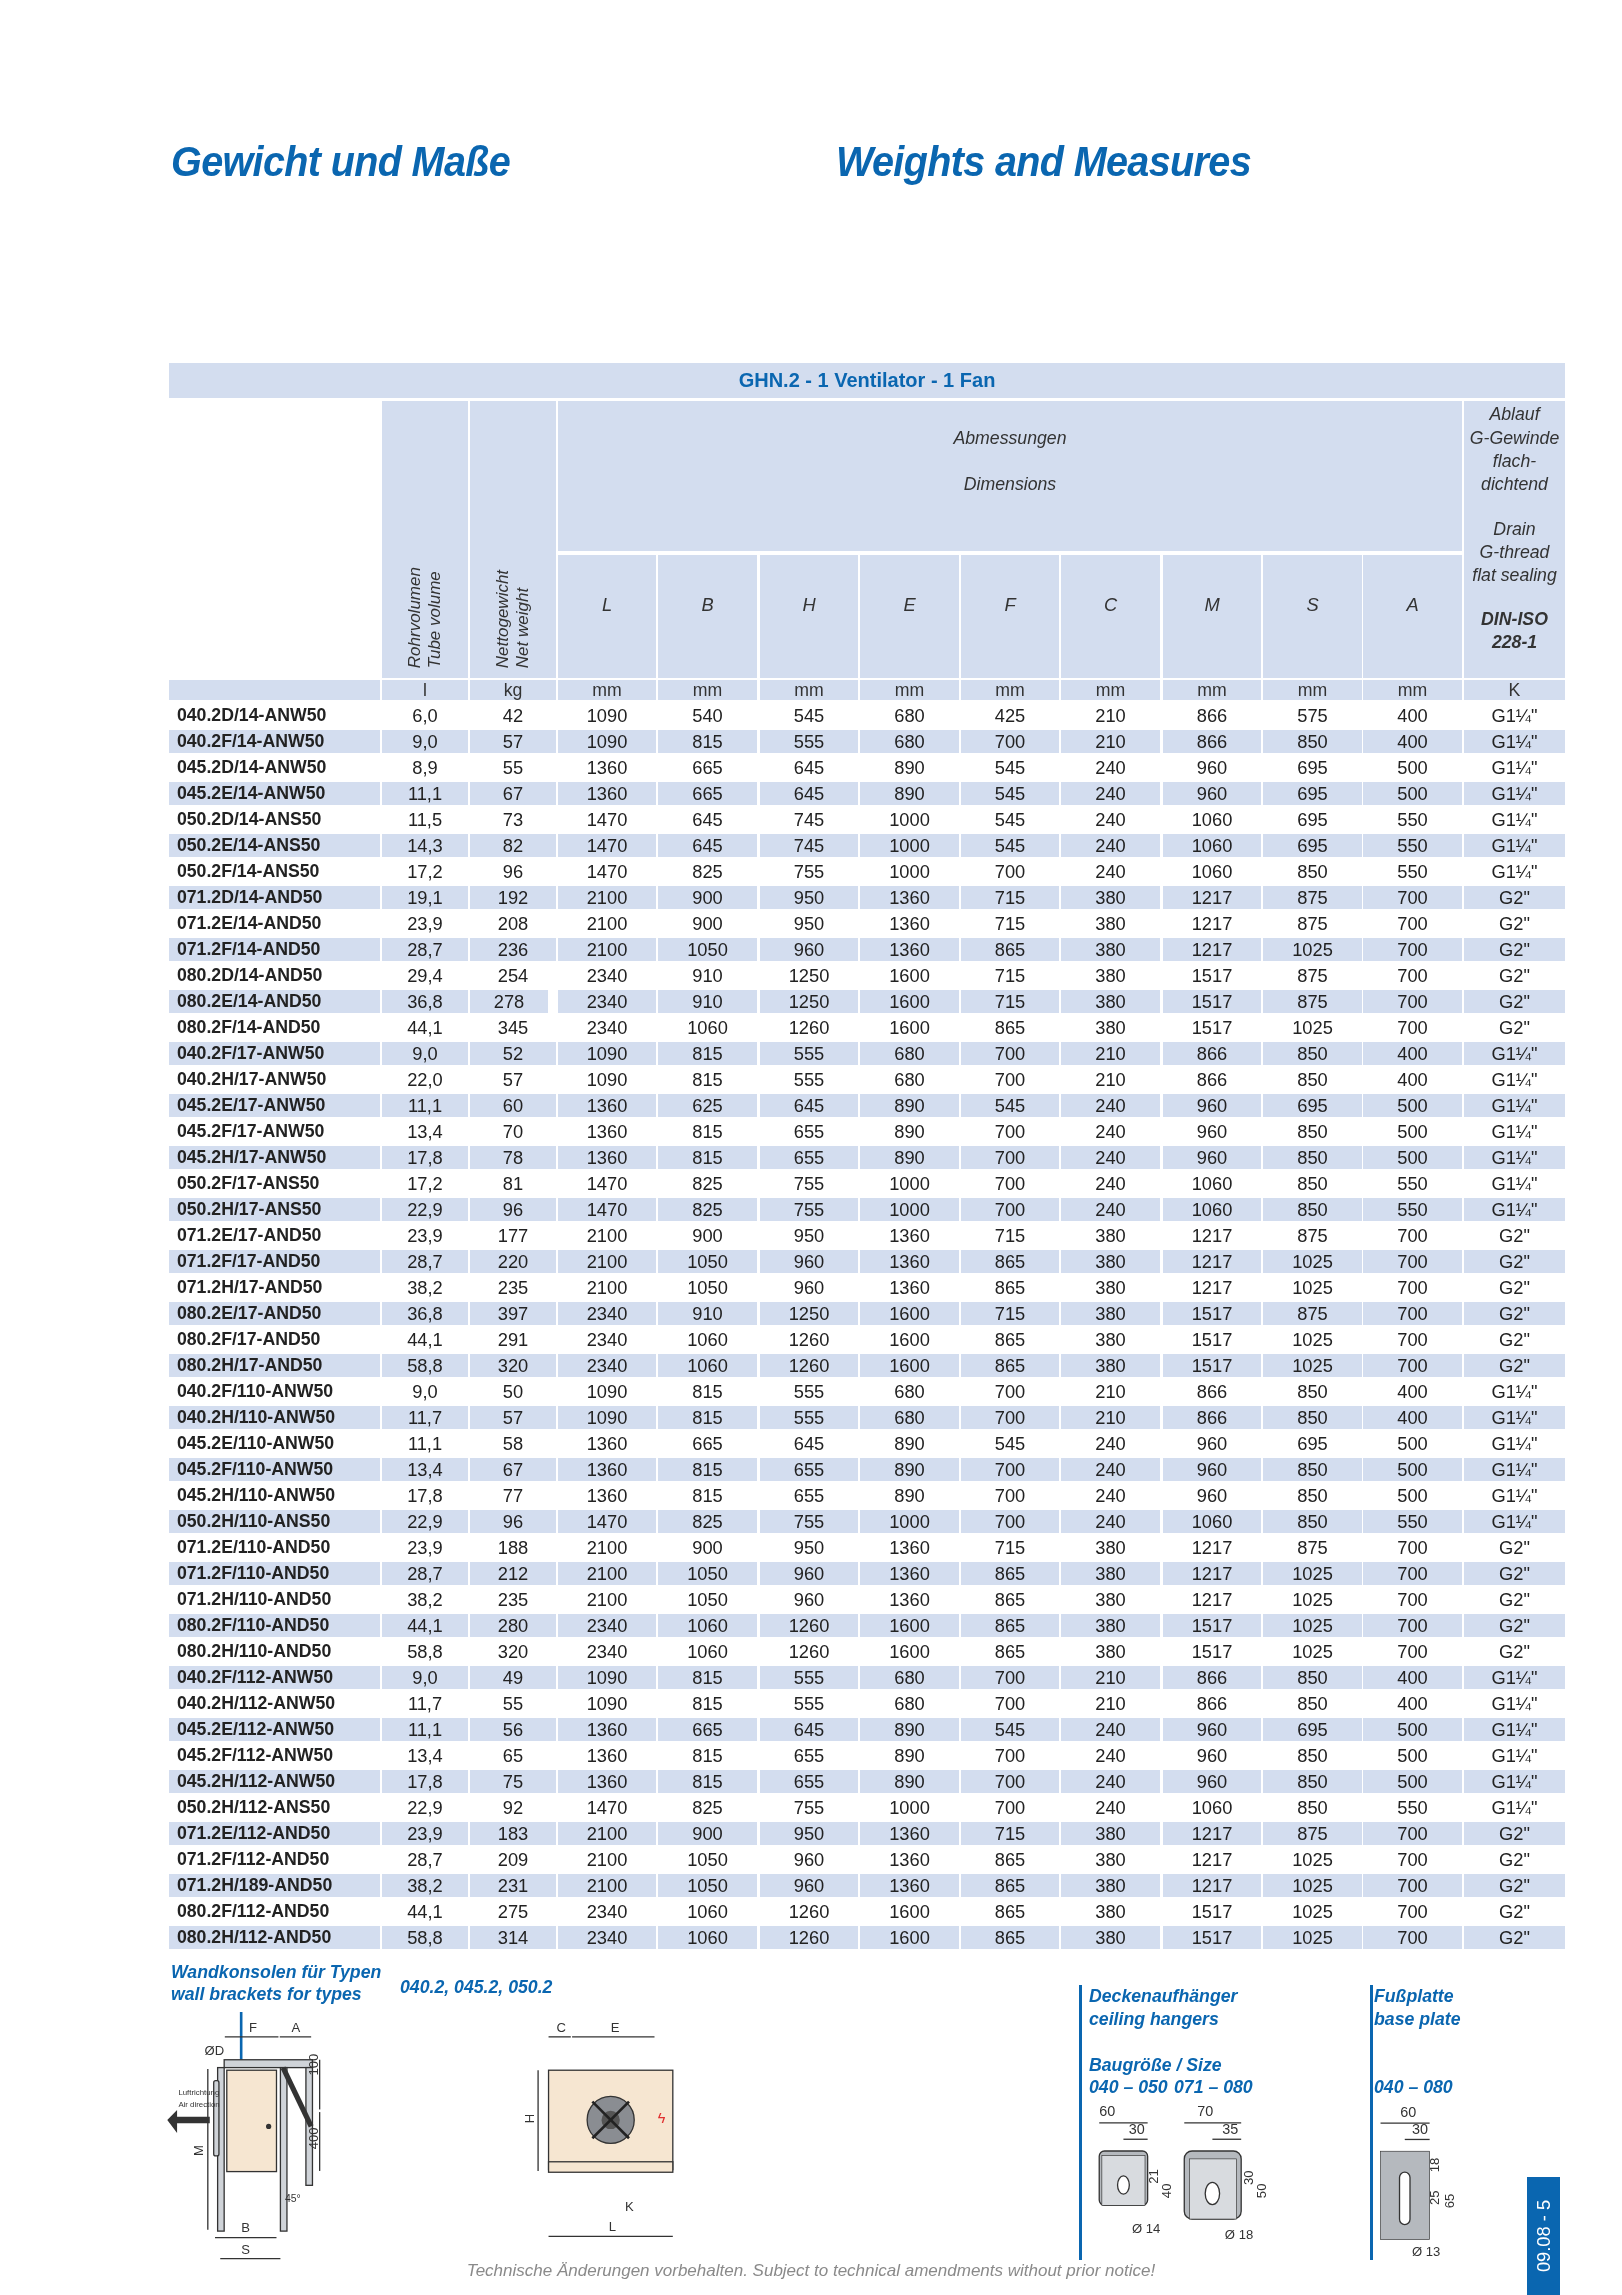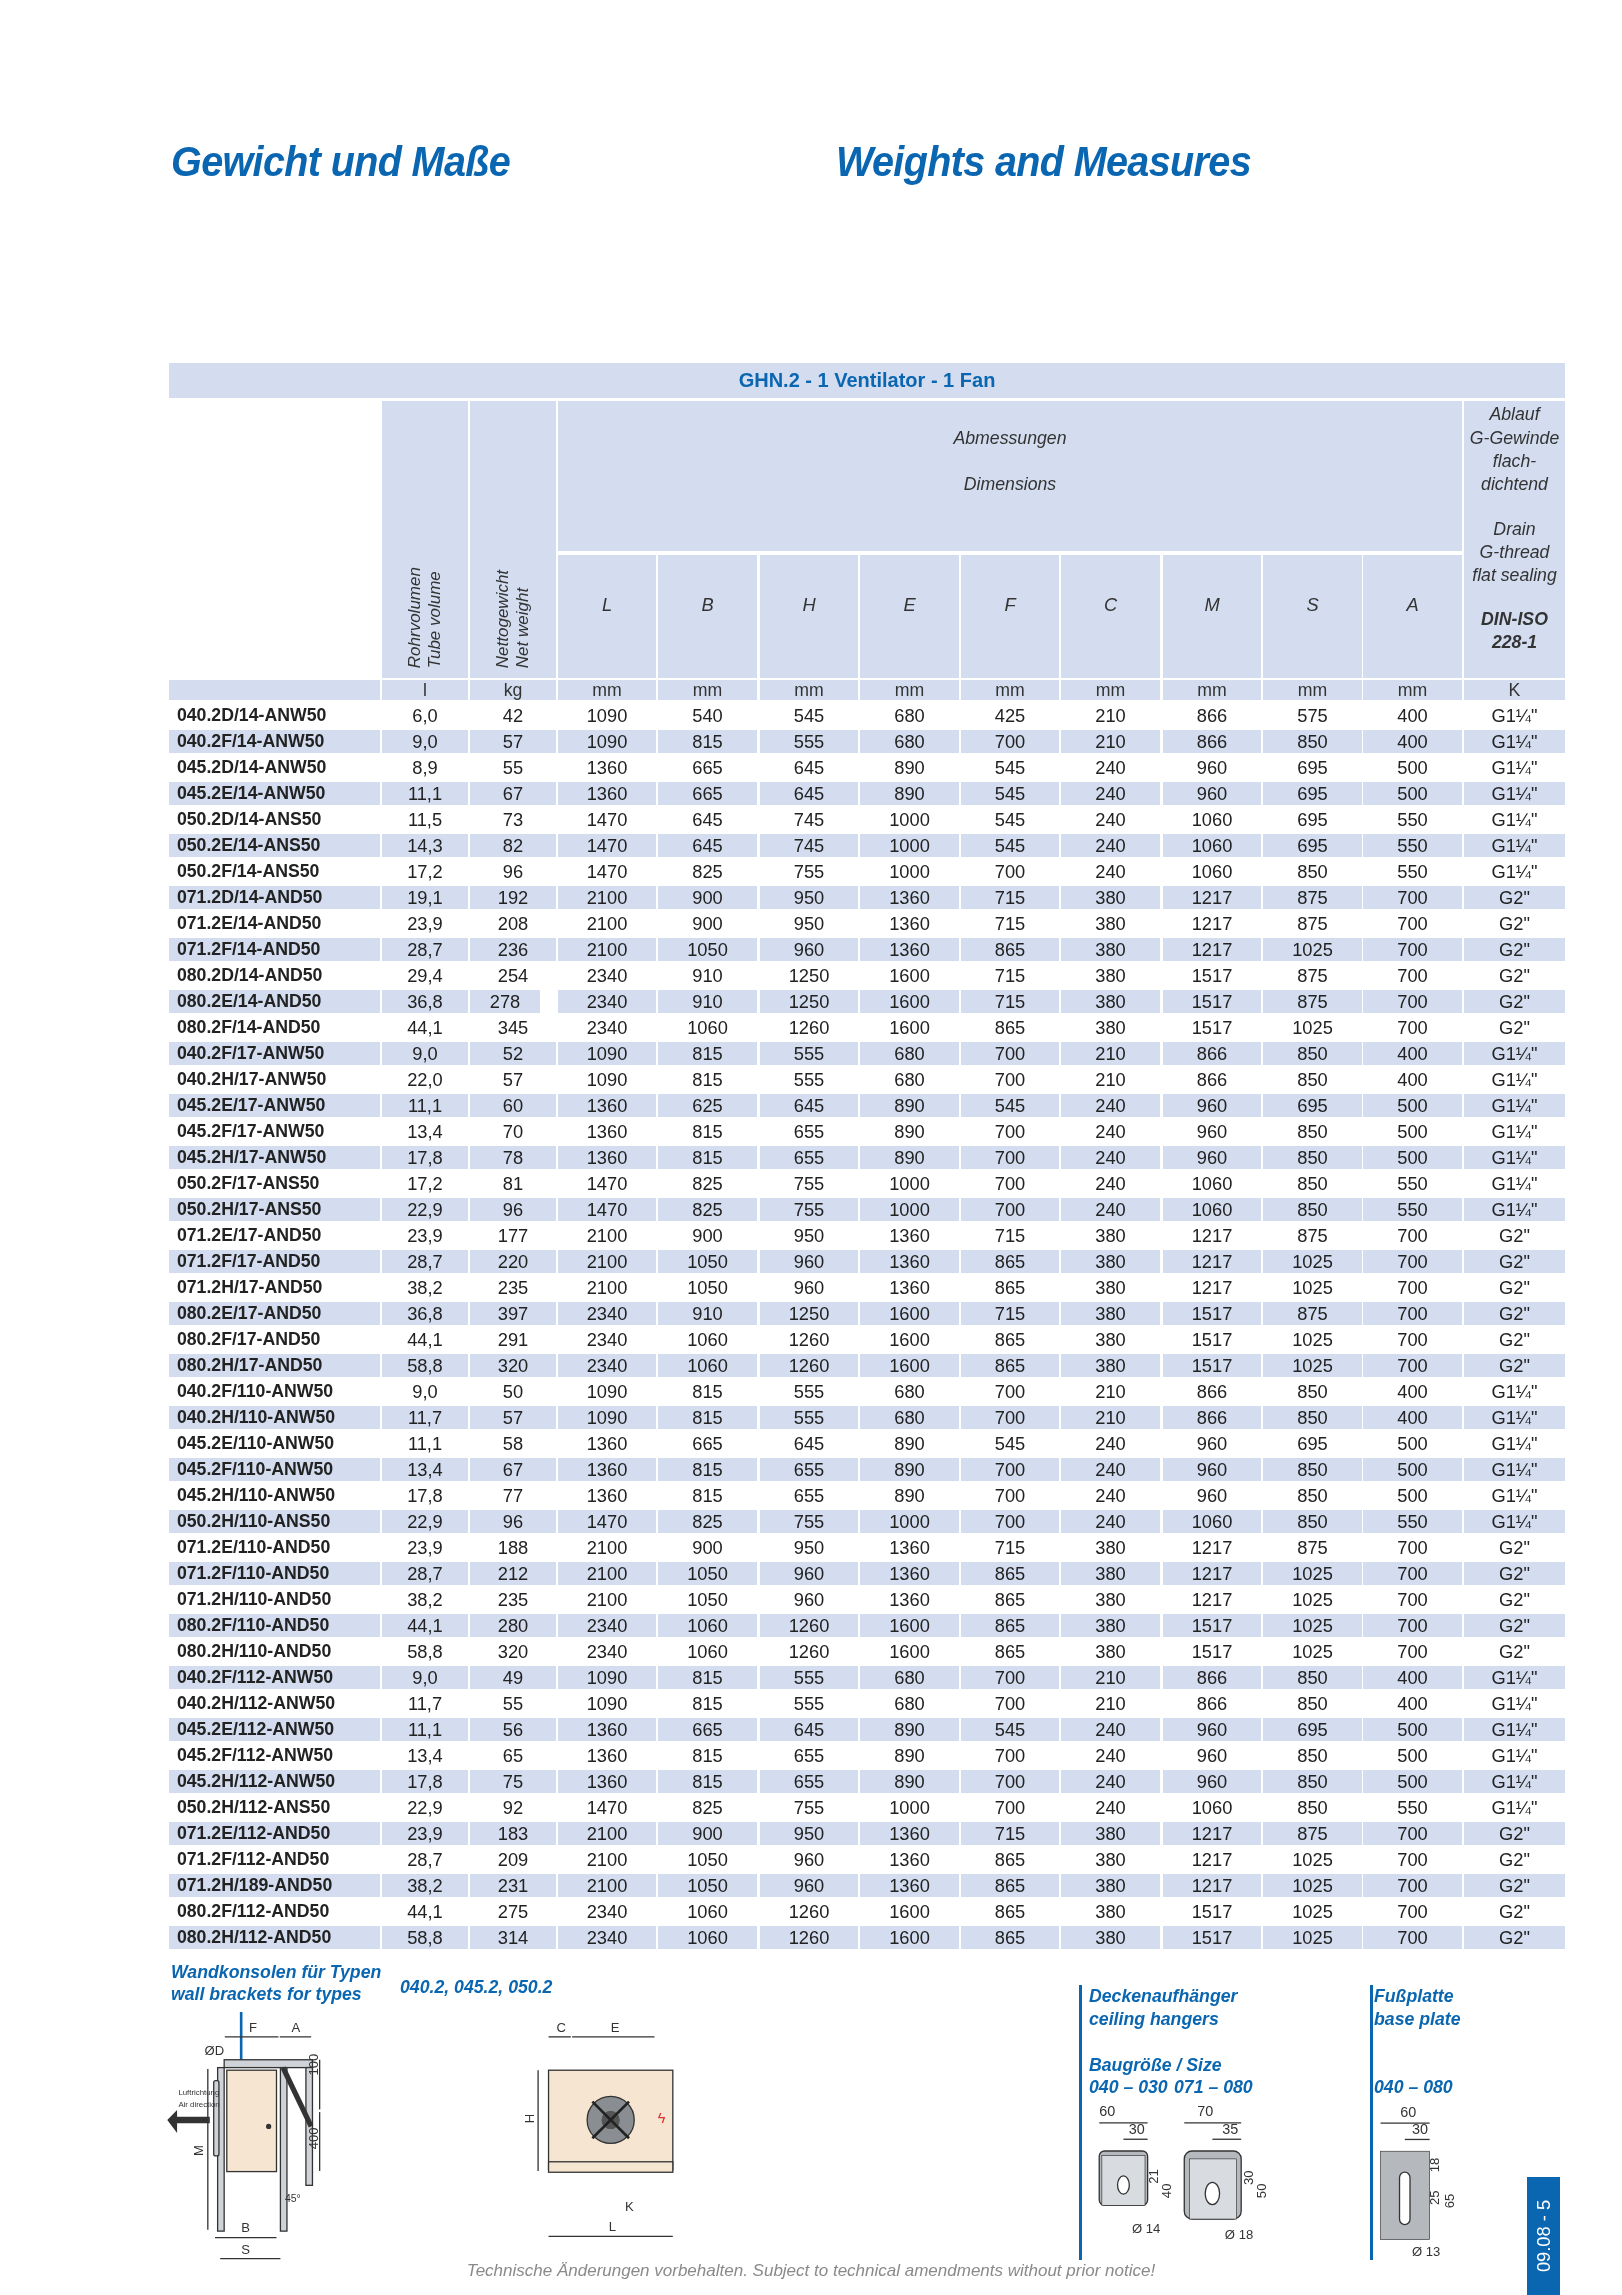--- a/index.html
+++ b/index.html
@@ -290,21 +290,21 @@
         <div class="cell" style="left: 792px; width: 98px;">715</div>
         <div class="cell" style="left: 892px; width: 99px;">380</div>
         <div class="cell" style="left: 994px; width: 98px;">1517</div>
         <div class="cell" style="left: 1094px; width: 99px;">875</div>
         <div class="cell" style="left: 1194px; width: 99px;">700</div>
         <div class="cell" style="left: 1295px; width: 101px;">G2"</div>
       </div>
       <div class="row alt">
         <div class="cell type" style="left: 0px; width: 211px;">080.2E/14-AND50</div>
         <div class="cell" style="left: 213px; width: 86px;">36,8</div>
-        <div class="cell" style="left: 301px; width: 70px;">278</div>
+        <div class="cell" style="left: 301px; width: 78px;">278</div>
         <div class="cell" style="left: 389px; width: 98px;">2340</div>
         <div class="cell" style="left: 489px; width: 99px;">910</div>
         <div class="cell" style="left: 591px; width: 98px;">1250</div>
         <div class="cell" style="left: 691px; width: 99px;">1600</div>
         <div class="cell" style="left: 792px; width: 98px;">715</div>
         <div class="cell" style="left: 892px; width: 99px;">380</div>
         <div class="cell" style="left: 994px; width: 98px;">1517</div>
         <div class="cell" style="left: 1094px; width: 99px;">875</div>
         <div class="cell" style="left: 1194px; width: 99px;">700</div>
         <div class="cell" style="left: 1295px; width: 101px;">G2"</div>
@@ -904,21 +904,21 @@
   <text x="566" y="185" font-size="20" fill="#333" transform="rotate(-90 566 185)">H</text>
   <text x="705" y="320" font-size="20" fill="#333">K</text>
   <line x1="588" y1="358" x2="778" y2="358" stroke="#333" stroke-width="2"></line>
   <text x="680" y="350" font-size="20" fill="#333">L</text>
 </svg>
 
 <div class="vline" style="left:1079px;top:1985px;height:275px;"></div>
 <div class="blue-lbl" style="left:1089px;top:1985px;">Deckenaufhänger</div>
 <div class="blue-lbl" style="left:1089px;top:2008px;">ceiling hangers</div>
 <div class="blue-lbl" style="left:1089px;top:2054px;">Baugröße / Size</div>
-<div class="blue-lbl" style="left:1089px;top:2076px;">040 – 030</div>
+<div class="blue-lbl" style="left:1089px;top:2076px;">040 – 050</div>
 <div class="blue-lbl" style="left:1174px;top:2076px;">071 – 080</div>
 
 <svg style="position:absolute;left:1073px;top:2100px;" width="216" height="157" viewBox="0 0 330 240">
   <text x="40" y="25" font-size="22" fill="#333">60</text>
   <line x1="40" y1="35" x2="114" y2="35" stroke="#333" stroke-width="2"></line>
   <text x="85" y="52" font-size="22" fill="#333">30</text>
   <line x1="77" y1="60" x2="114" y2="60" stroke="#333" stroke-width="2"></line>
   <rect x="40" y="78" width="74" height="83" rx="8" fill="#b5b9be" stroke="#333" stroke-width="2"></rect>
   <rect x="44" y="85" width="66" height="76" fill="#d8dbdf" stroke="#333" stroke-width="1"></rect>
   <ellipse cx="77" cy="130" rx="9" ry="14" fill="#fff" stroke="#333" stroke-width="2"></ellipse>

